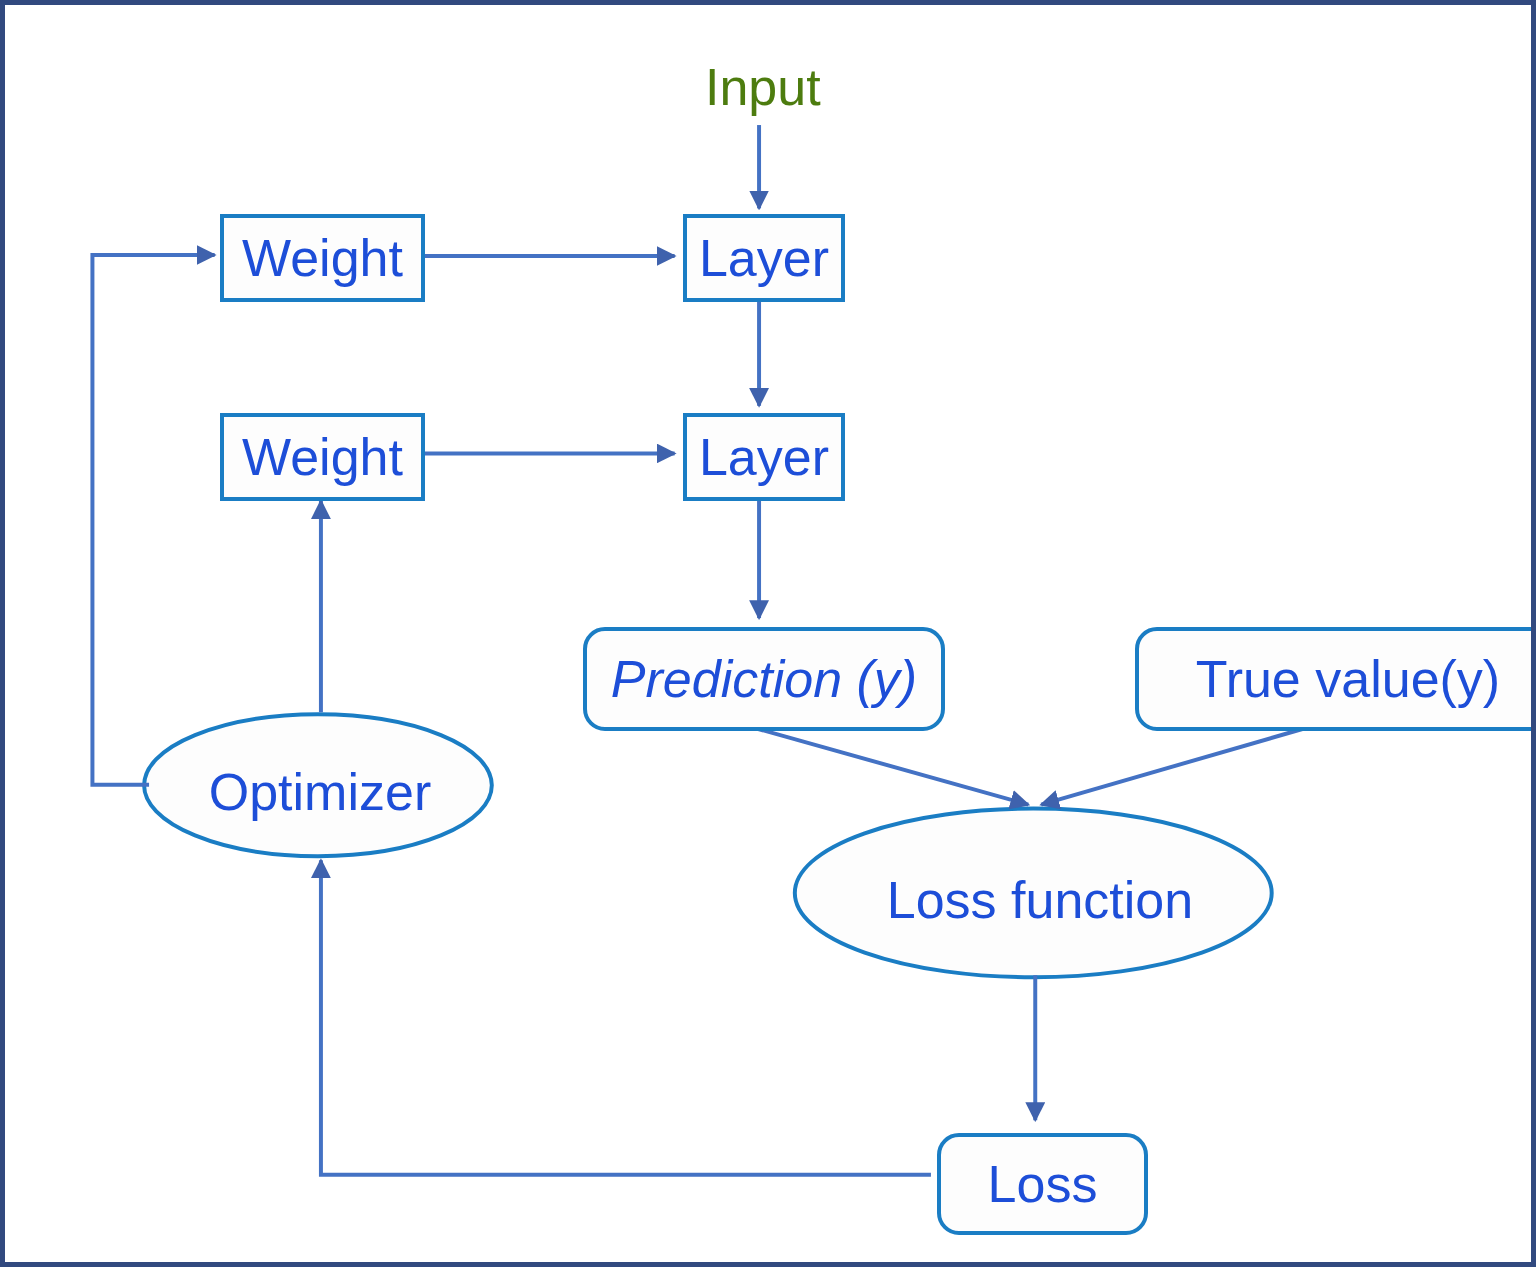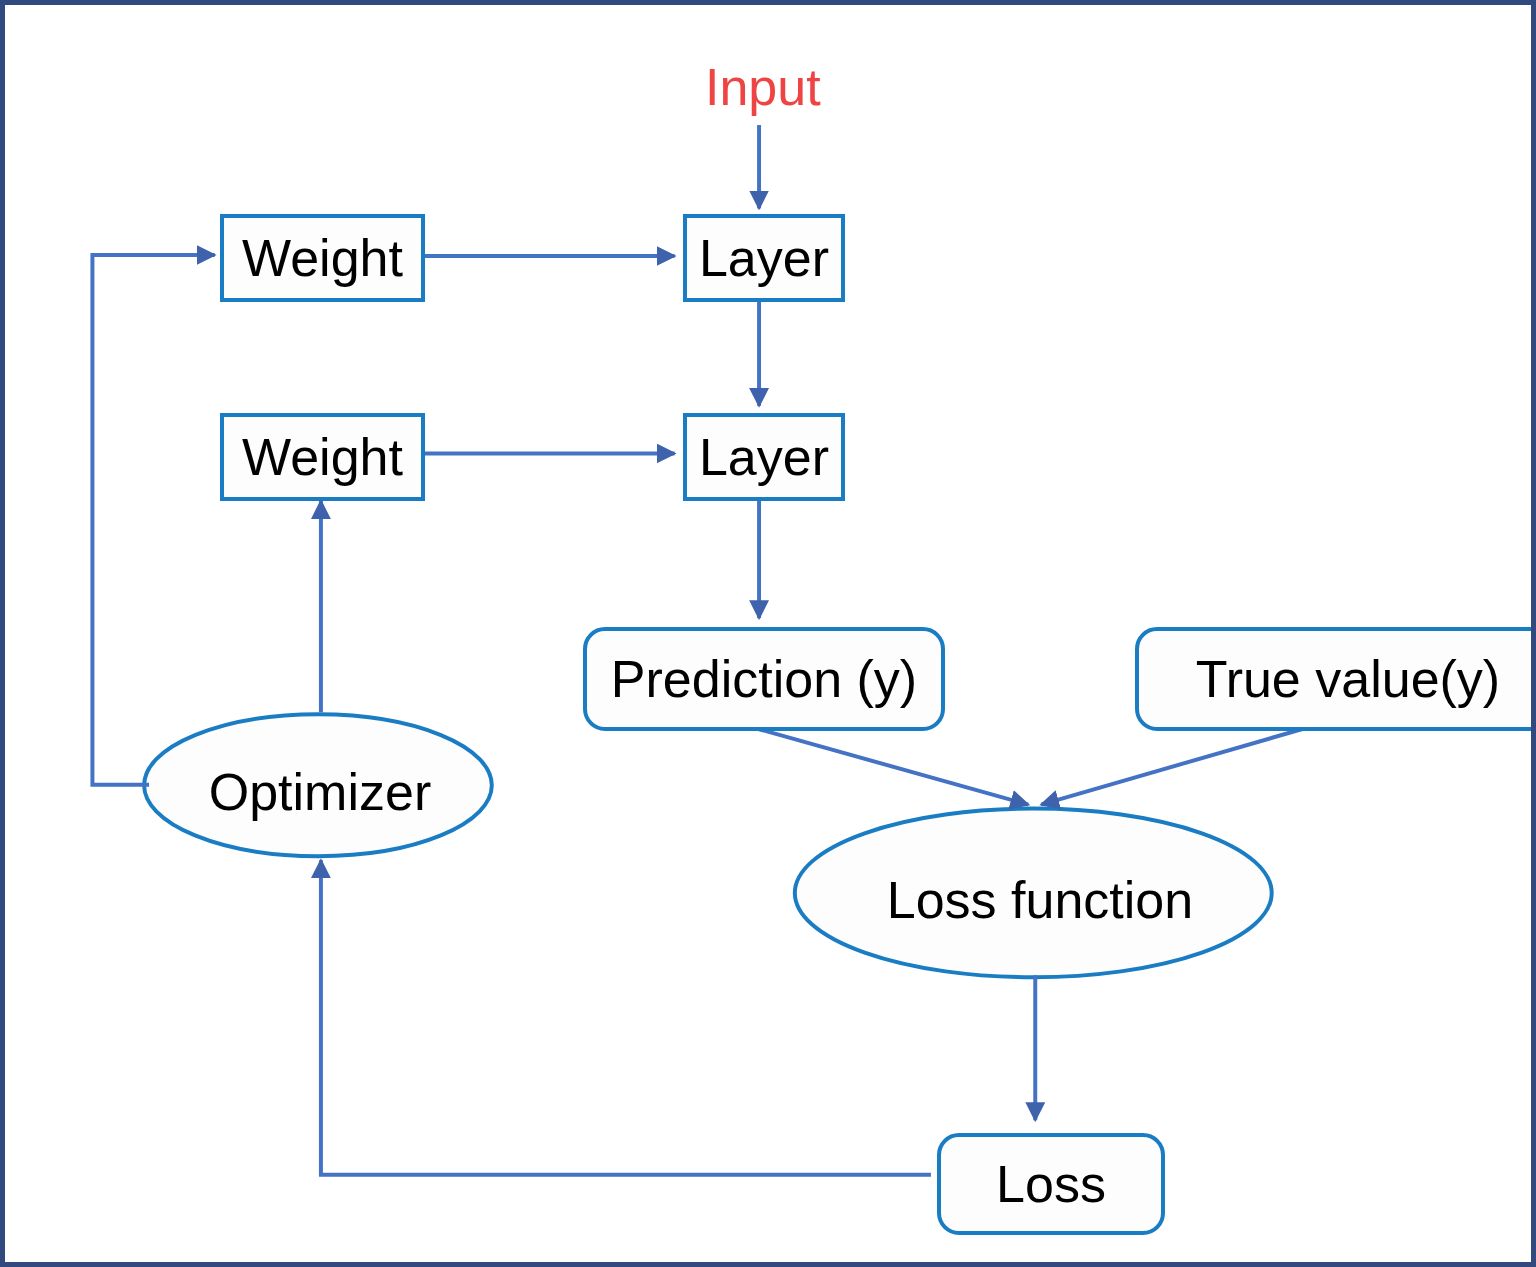--- a/index.html
+++ b/index.html
@@ -39,27 +39,27 @@
   }
   .round-node {
     border: 4px solid #1a7dc4;
     border-radius: 22px;
   }
   .ellipse-node {
     background: transparent;
     border: none;
   }
   .node-label {
-    color: #000000;
+    color: #1d4ed8;
     line-height: 1;
     pointer-events: none;
   }
   .free-label {
     position: absolute;
-    color: #ef4444;
+    color: #4d7c0f;
     white-space: nowrap;
   }
 </style>
 </head>
 <body>
 
 <div id="canvas">
 
   <svg id="diagram-svg" viewBox="0 0 1536 1267" preserveAspectRatio="none">
     <defs>
@@ -105,33 +105,33 @@
   </div>
 
   <div class="node rect-node" style="left:678px; top:209px; width:162px; height:88px;">
     <span class="node-label" style="font-size:52px;">Layer</span>
   </div>
 
   <div class="node rect-node" style="left:678px; top:408px; width:162px; height:88px;">
     <span class="node-label" style="font-size:52px;">Layer</span>
   </div>
 
-  <div class="node round-node" style="left:578px; top:622px; width:362px; height:104px;">
+  <div class="node round-node" style="left:578px; top:622px; width:362px; height:104px;font-style:italic;">
     <span class="node-label" style="font-size:52px;">Prediction (y)</span>
   </div>
 
   <div class="node round-node" style="left:1130px; top:622px; width:426px; height:104px;">
     <span class="node-label" style="font-size:52px;">True value(y)</span>
   </div>
 
   <div class="node ellipse-node" style="left:140px; top:715px; width:350px; height:143px;align-items:center;">
     <span class="node-label" style="font-size:52px;">Optimizer</span>
   </div>
 
   <div class="node ellipse-node" style="left:795px; top:810px; width:480px; height:170px;">
     <span class="node-label" style="font-size:52px;">Loss function</span>
   </div>
 
-  <div class="node round-node" style="left:932px; top:1128px; width:228px; height:102px;">
+  <div class="node round-node" style="left:932px; top:1128px; width:211px; height:102px;">
     <span class="node-label" style="font-size:52px;">Loss</span>
   </div>
 
 </div>
 
 </body></html>

